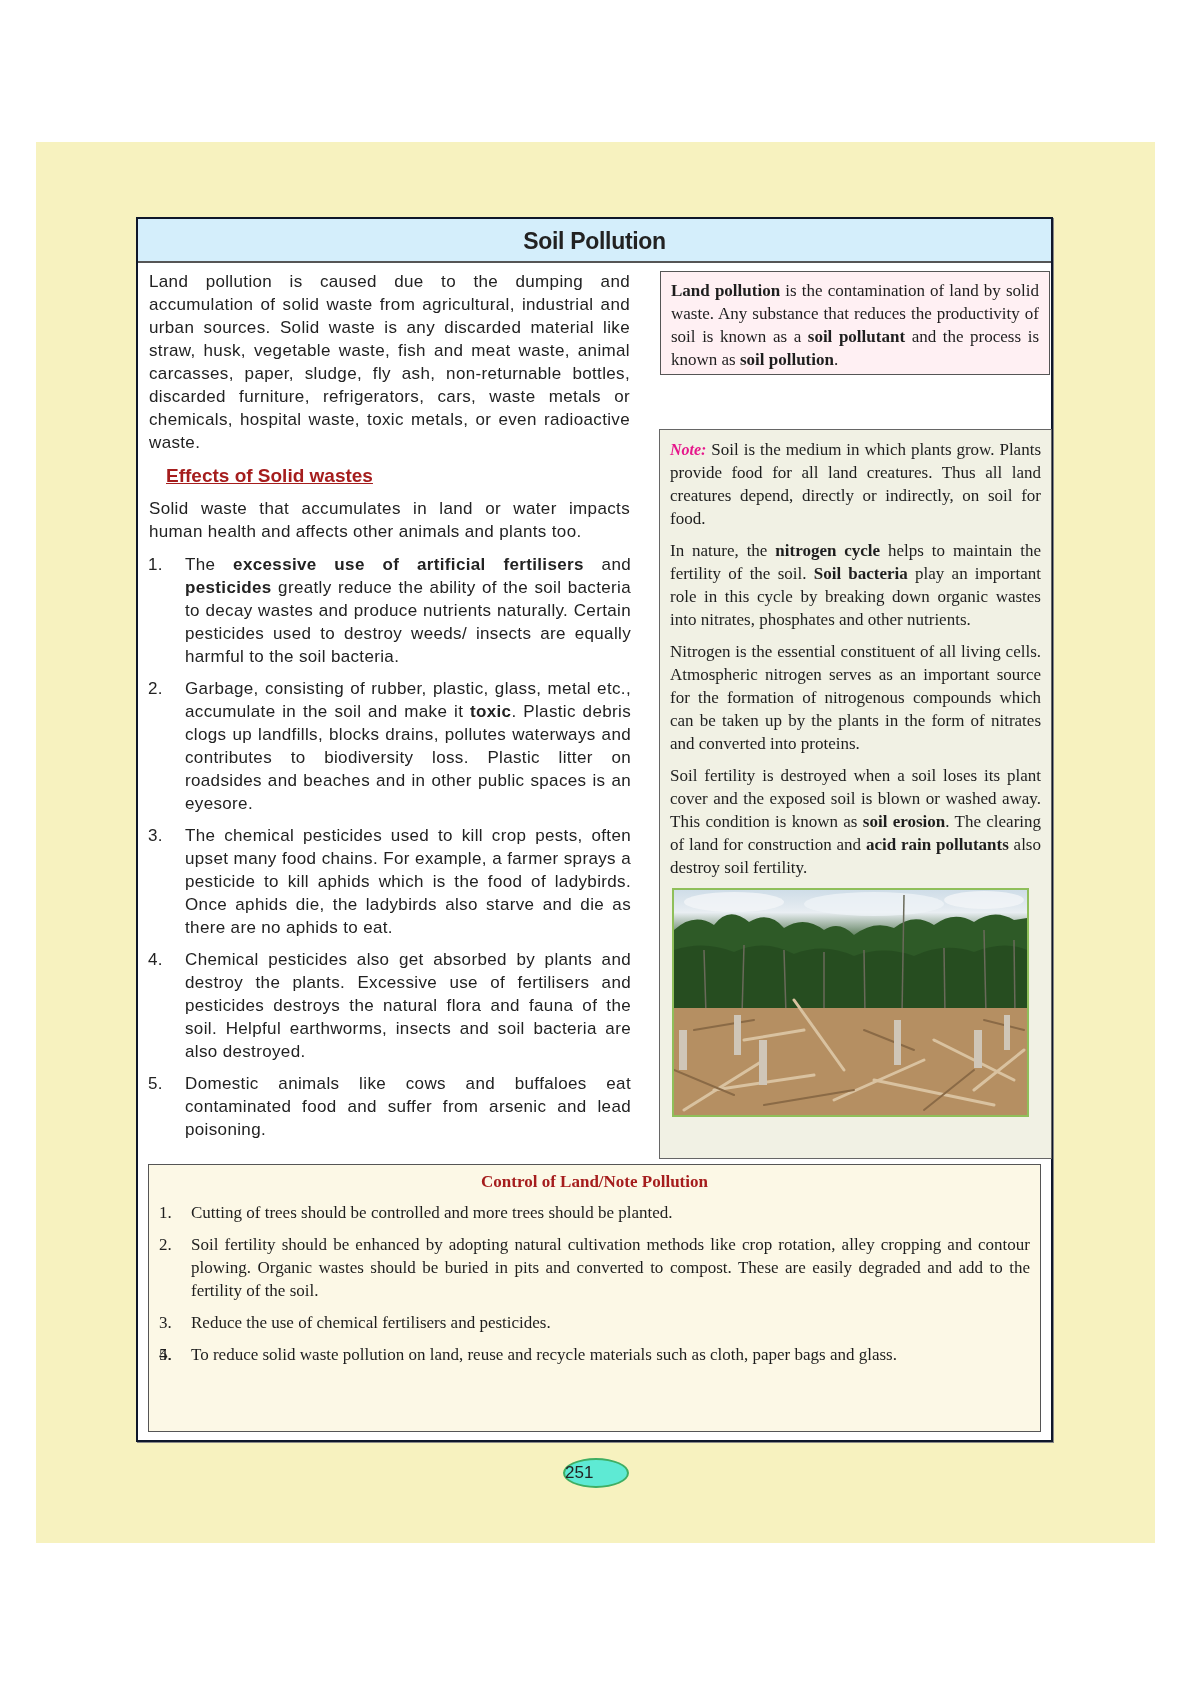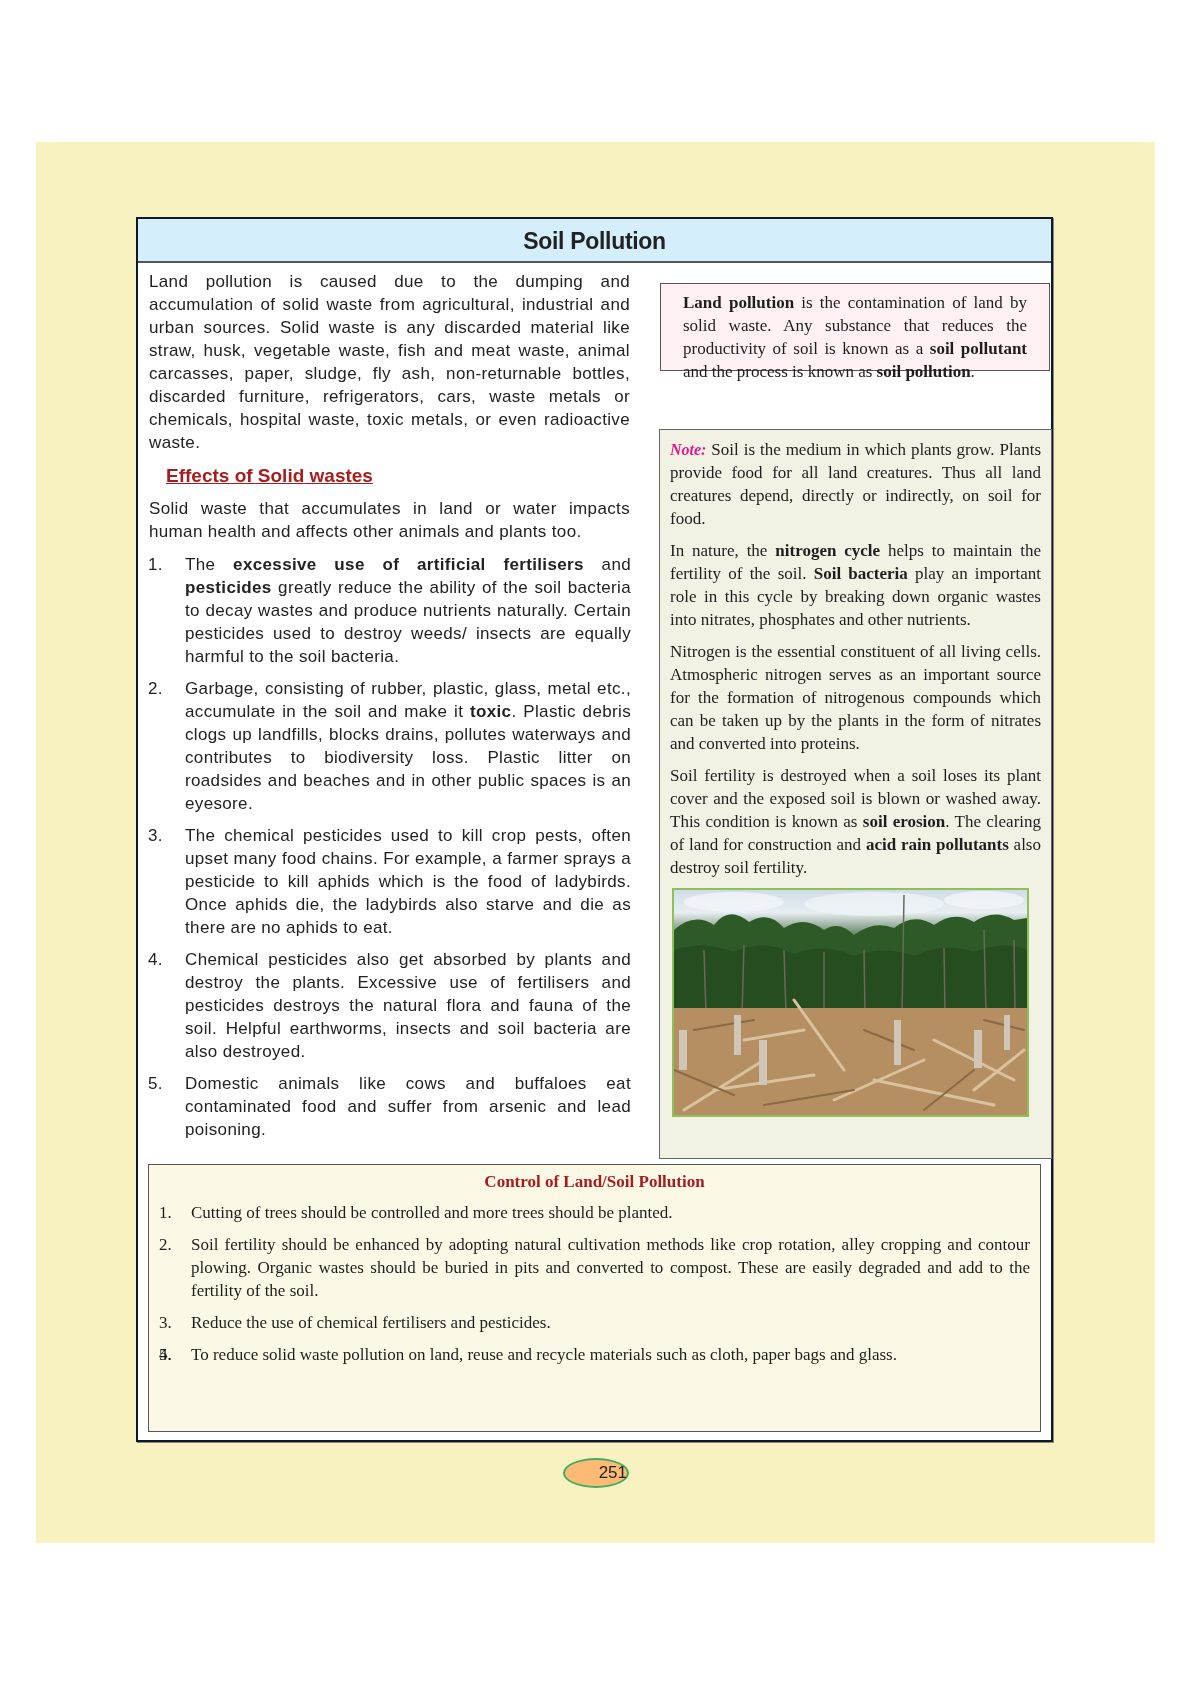--- a/index.html
+++ b/index.html
@@ -13,37 +13,37 @@
 
   .left-col { position:absolute; left:10px; top:50px; width:483px; }
   .left-col p { margin:1px; font-size:17px; line-height:23px; text-align:justify; letter-spacing:0.35px; }
   .left-col .intro { margin-bottom:10px; }
   .left-col h3 { margin:0 0 10px 18px; font-size:19px; color:#a51d1d; font-weight:bold; line-height:23px;text-decoration:underline; }
   .left-col .lead { margin-bottom:10px; }
   ol.effects { list-style:none; margin:0; padding:0; }
   ol.effects li { position:relative; padding-left:37px; font-size:17px; line-height:23px; text-align:justify; letter-spacing:0.35px; margin-bottom:9px; }
   ol.effects li .num { position:absolute; left:0; top:0; }
 
-  .def-box { position:absolute; left:522px; top:64px; width:390px; height:88px; background:#fff0f3; border:1.5px solid #555; box-sizing:border-box; padding:7px 22px; }
+  .def-box { position:absolute; left:522px; top:52px; width:390px; height:104px; background:#fff0f3; border:1.5px solid #555; box-sizing:border-box; padding:7px 10px; }
   .def-box p { margin:0; font-size:17px; line-height:23px; text-align:justify; }
 
   .note-box { position:absolute; left:521px; top:210px; width:393px; height:730px; background:#f1f1e4; border:1.5px solid #666; box-sizing:border-box; padding:8px 10px 0 10px; }
   .note-box p { margin:0 0 9px 0; font-size:17px; line-height:23px; text-align:justify; }
   .note-label { color:#e6178b; font-style:italic; font-weight:bold; font-family:Liberation Serif, serif; font-size:16px; }
   .photo { position:relative; width:357px; height:229px; margin:6px 0 0 2px; border:2px solid #8fbf5a; box-sizing:border-box; overflow:hidden;
     background:linear-gradient(180deg,#cfdde8 0%,#e9eef2 10%,#2f5a2a 24%,#2a4d22 45%,#5a5030 52%,#b08a5a 58%,#c49a6a 75%,#a9825a 100%); }
   .photo svg { position:absolute; left:0; top:0; }
 
   .control-box { position:absolute; left:10px; top:945px; width:893px; height:268px; background:#fcf8e6; border:1.5px solid #555; box-sizing:border-box; padding:6px 10px 0 10px; }
   .control-box h4 { margin:0 0 8px 0; text-align:center; font-size:17px; color:#a51d1d; font-weight:bold; line-height:22px; }
   ol.controls { list-style:none; margin:0; padding:0; }
   ol.controls li { position:relative; padding-left:32px; font-size:17px; line-height:23px; text-align:justify; margin-bottom:9px; }
   ol.controls li .num { position:absolute; left:0; top:0; }
 
-  .page-num { position:absolute; left:563px; top:1458px; width:66px; height:30px; border:2px solid #3fae63; border-radius:50%; box-sizing:border-box; background:#fdba74; text-align:right; }
+  .page-num { position:absolute; left:563px; top:1458px; width:66px; height:30px; border:2px solid #3fae63; border-radius:50%; box-sizing:border-box; background:#5eead4; text-align:left; }
   .page-num span { font-family:"Liberation Sans", sans-serif; font-size:17px; line-height:26px; color:#222; }
   b { font-weight:bold; }
 </style>
 </head>
 <body>
 
 <div class="page-bg"></div>
 
 <div class="outer">
   <div class="title-band">
@@ -135,21 +135,21 @@
           <rect x="85" y="150" width="8" height="45"></rect>
             <rect x="220" y="130" width="7" height="45"></rect>
           <rect x="300" y="140" width="8" height="38"></rect>
             <rect x="330" y="125" width="6" height="35"></rect>
         </g>
       </svg>
     </div>
   </div>
 
   <div class="control-box serif">
-    <h4>Control of Land/Soil Pollution</h4>
+    <h4>Control of Land/Note Pollution</h4>
     <ol class="controls">
       <li><span class="num">1.</span><span>Cutting of trees should be controlled and more trees should be planted.</span></li>
       <li><span class="num">2.</span><span>Soil fertility should be enhanced by adopting natural cultivation methods like crop rotation, alley cropping and contour  plowing. Organic wastes should be buried in pits and converted to compost. These are easily degraded and add to the fertility of the soil.</span></li>
       <li><span class="num">3.</span><span>Reduce the use of chemical fertilisers and pesticides.</span></li>
       <li><span class="num">4.</span></li>
       <li><span class="num">5.</span><span>To reduce solid waste pollution on land, reuse and recycle materials such as cloth, paper bags and glass.</span></li>
     </ol>
   </div>
 </div>
 

